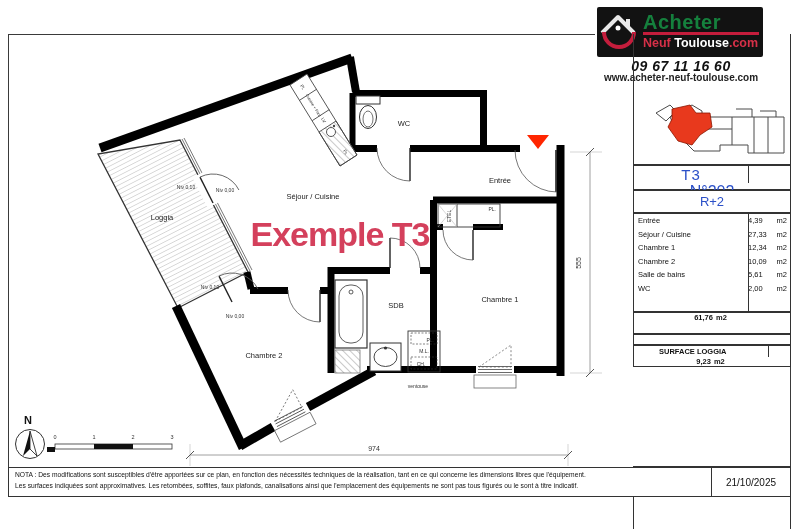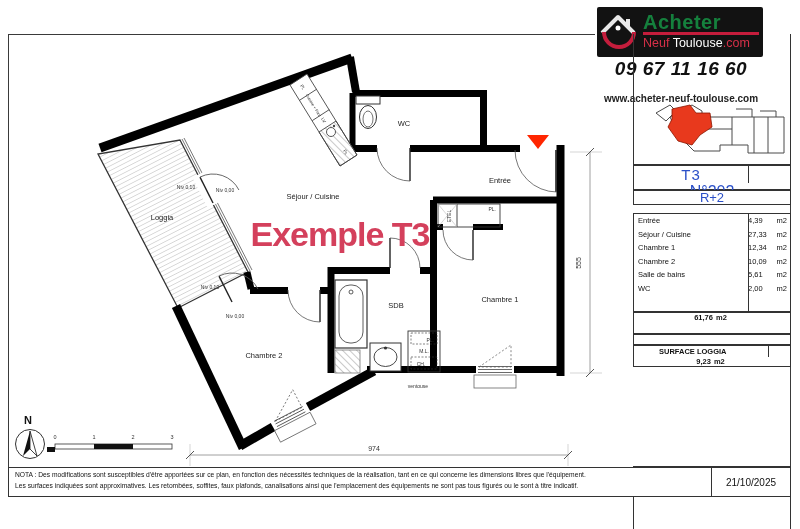--- a/index.html
+++ b/index.html
@@ -9,36 +9,36 @@
          border:1px solid #3a3a3a;box-sizing:border-box;z-index:1;}
   #plan-svg{position:absolute;left:0;top:0;z-index:1;}
   
   .patch{position:absolute;left:595px;top:14px;width:197px;height:80px;background:#fff;z-index:2;}
   
   .logo-box{position:absolute;left:597px;top:7px;width:166px;height:50px;background:#121212;
             z-index:3;display:flex;align-items:center;border-radius:2px;}
   .logo-text{display:flex;flex-direction:column;width:116px;margin-left:2px;}
   .logo-l1{color:#15803d;font-weight:bold;font-size:20px;letter-spacing:.5px;line-height:17px;}
   .logo-rule{height:2.5px;background:#c41d3c;margin:1px 0 2px 0;}
-  .logo-l2{font-weight:normal;font-size:12.5px;line-height:13px;white-space:nowrap;}
+  .logo-l2{font-weight:bold;font-size:12.5px;line-height:13px;white-space:nowrap;}
   .logo-l2 .red{color:#d63048;} .logo-l2 .white{color:#fff;}
   .phone{position:absolute;left:586px;top:58px;width:190px;text-align:center;z-index:3;
-         font-weight:bold;font-style:italic;font-size:19px;letter-spacing:.5px;color:#111;}
+         font-weight:bold;font-style:italic;font-size:14px;letter-spacing:.5px;color:#111;}
   .website{position:absolute;left:586px;top:72px;width:190px;text-align:center;z-index:3;
-           font-weight:bold;font-size:10px;color:#222;margin-top:21px;}
+           font-weight:bold;font-size:10px;color:#222;}
   #minimap{position:absolute;left:636px;top:97px;z-index:4;}
   
   .tb{position:absolute;left:633px;width:158px;box-sizing:border-box;background:#fff;
       border:1px solid #333;z-index:3;flex-direction:column;}
   .tb-map{top:34px;height:131px;border-top:none;background:transparent;}
   .tb-t3{top:165px;height:25px;display:flex;}
   .cell-t3{width:114px;border-right:1px solid #333;display:flex;align-items:center;justify-content:center;
            color:#2b50c8;font-size:15px;letter-spacing:1px;}
   .cell-num{flex:1;display:flex;align-items:center;justify-content:center;color:#2b50c8;font-size:16px;}
-  .tb-floor{top:190px;height:15px;display:flex;align-items:center;justify-content:center;
+  .tb-floor{top:190px;height:23px;display:flex;align-items:center;justify-content:center;
             color:#2b50c8;font-size:13px;}
   .tb-rooms{top:213px;height:99px;position:relative;}
   .vdiv{position:absolute;left:114px;top:0;bottom:0;border-left:1px solid #333;}
   .tr{display:flex;height:13.5px;align-items:center;}
   .tl{width:114px;padding-left:4px;font-size:7.5px;box-sizing:border-box;}
   .tv{flex:1;display:flex;justify-content:space-between;gap:3px;padding-right:3px;font-size:7.5px;}
   .tb-total{top:312px;height:22px;display:flex;align-items:center;font-weight:bold;}
   .tb-total .tl,.tb-total .tv{font-size:7.5px;}
   .tb-total .tl{height:100%;display:flex;align-items:center;border-right:1px solid #333;}
   .tb-gap{top:334px;height:11px;}

